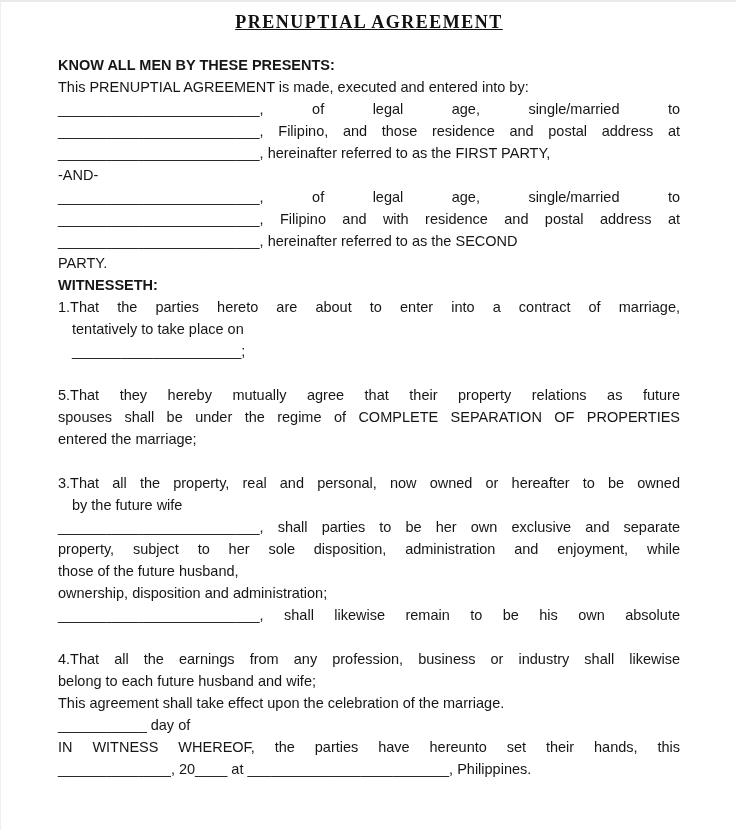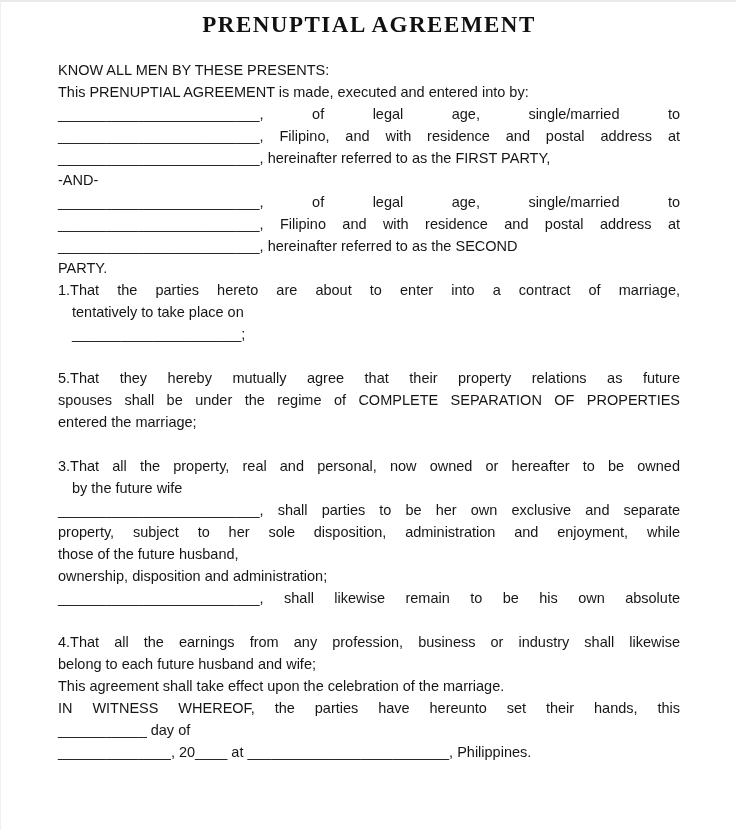--- a/index.html
+++ b/index.html
@@ -16,36 +16,37 @@
     border-top: 2px solid #e9e9e9;
     border-left: 1px solid #efefef;
     box-sizing: border-box;
   }
   .page {
     padding: 0 56px 0 57px;
   }
   .title {
     font-family: "Liberation Serif", serif;
     font-weight: bold;
-    font-size: 23px;
+    font-size: 18px;
     letter-spacing: 1.5px;
     text-align: center;
+    text-decoration: underline;
     margin: 10px 0 21px 0;
     color: #111111;
   }
   .doc-body {
     font-size: 14.5px;
     line-height: 22px;
   }
   .line {
     white-space: normal;
     min-height: 22px;
   }
   .line.heading {
-    font-weight: normal;
+    font-weight: bold;
   }
   .line.justify {
     text-align: justify;
     text-align-last: justify;
   }
   .line.indent {
     padding-left: 14px;
   }
   .line.spacer {
     height: 22px;
@@ -53,43 +54,44 @@
 </style>
 </head>
 <body>
 
 <div class="page">
   <h1 class="title">PRENUPTIAL AGREEMENT</h1>
   <div class="doc-body" id="doc-body">
       <div class="line heading">KNOW ALL MEN BY THESE PRESENTS:</div>
       <div class="line normal">This PRENUPTIAL AGREEMENT is made, executed and entered into by:</div>
       <div class="line justify">_________________________, of legal age, single/married to</div>
-      <div class="line justify">_________________________, Filipino, and with residence and postal address at</div>
+      <div class="line justify">_________________________, Filipino, and those residence and postal address at</div>
       <div class="line normal">_________________________, hereinafter referred to as the FIRST PARTY,</div>
       <div class="line normal">-AND-</div>
       <div class="line justify">_________________________, of legal age, single/married to</div>
       <div class="line justify">_________________________, Filipino and with residence and postal address at</div>
       <div class="line normal">_________________________, hereinafter referred to as the SECOND</div>
       <div class="line normal">PARTY.</div>
+      <div class="line heading">WITNESSETH:</div>
       <div class="line justify">1.That the parties hereto are about to enter into a contract of marriage,</div>
       <div class="line indent">tentatively to take place on</div>
       <div class="line indent">_____________________;</div>
       <div class="line spacer"></div>
       <div class="line justify">5.That they hereby mutually agree that their property relations as future</div>
       <div class="line justify">spouses shall be under the regime of COMPLETE SEPARATION OF PROPERTIES</div>
       <div class="line normal">entered the marriage;</div>
       <div class="line spacer"></div>
       <div class="line justify">3.That all the property, real and personal, now owned or hereafter to be owned</div>
       <div class="line indent">by the future wife</div>
       <div class="line justify">_________________________, shall parties to be her own exclusive and separate</div>
       <div class="line justify">property, subject to her sole disposition, administration and enjoyment, while</div>
       <div class="line normal">those of the future husband,</div>
       <div class="line normal">ownership, disposition and administration;</div>
       <div class="line justify">_________________________, shall likewise remain to be his own absolute</div>
       <div class="line spacer"></div>
       <div class="line justify">4.That all the earnings from any profession, business or industry shall likewise</div>
       <div class="line normal">belong to each future husband and wife;</div>
       <div class="line normal">This agreement shall take effect upon the celebration of the marriage.</div>
+      <div class="line normal">___________ day of</div>
       <div class="line justify">IN WITNESS WHEREOF, the parties have hereunto set their hands, this</div>
-      <div class="line normal">___________ day of</div>
       <div class="line normal">______________, 20____ at _________________________, Philippines.</div>
     </div>
 </div>
 
 </body></html>

